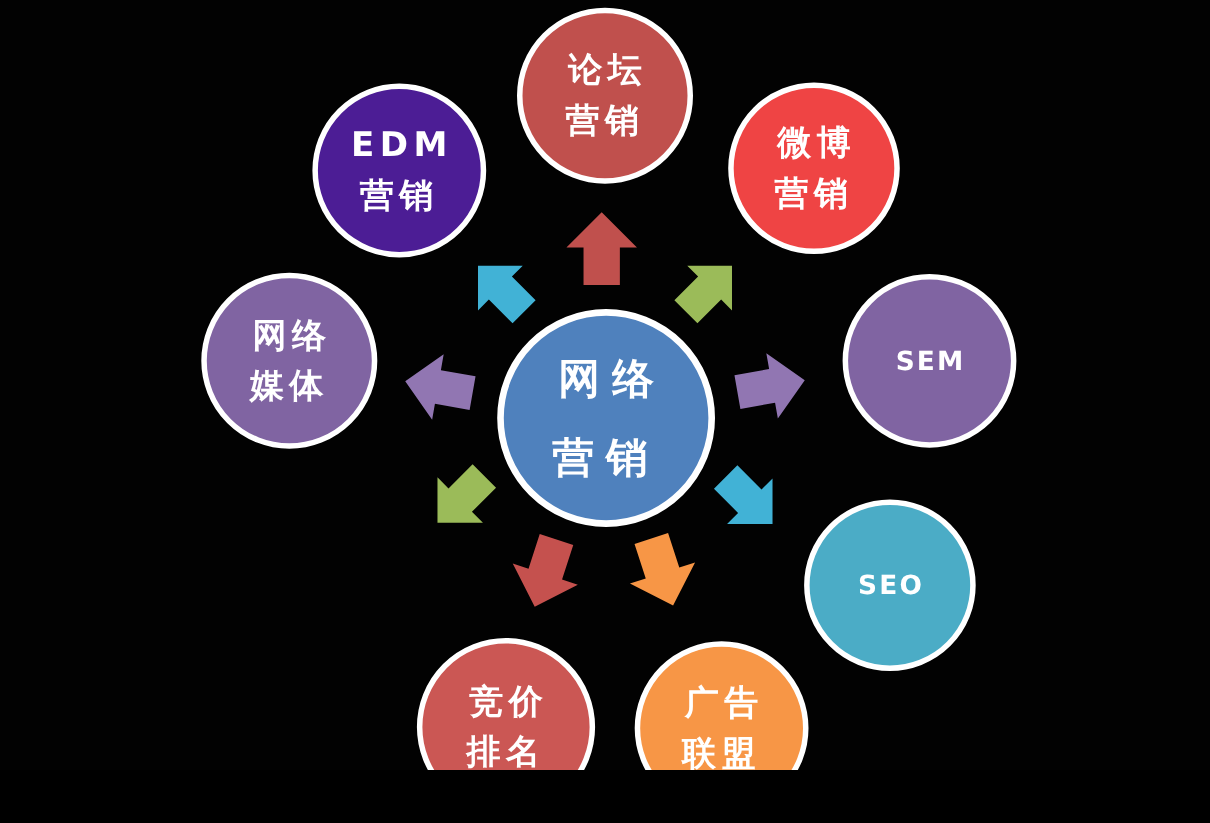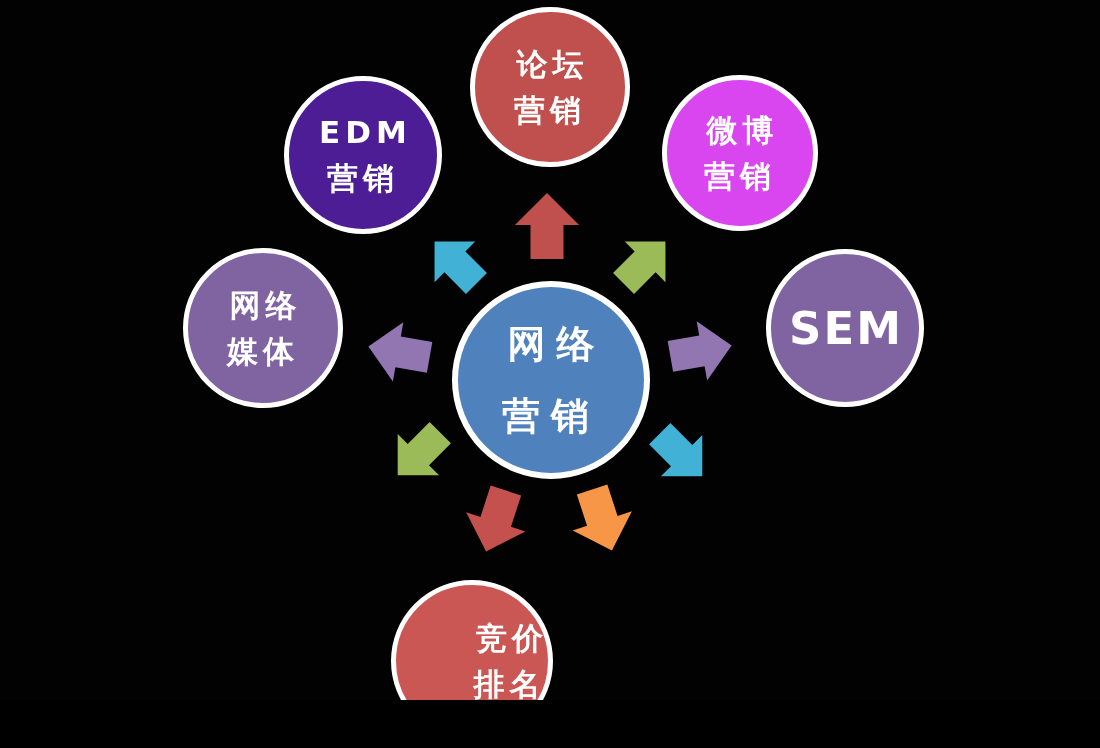--- a/index.html
+++ b/index.html
@@ -28,21 +28,21 @@
   }
   .node-label {
     white-space: pre-line;
     font-weight: bold;
     font-size: 31px;
     line-height: 1.5;
     letter-spacing: 5px;
     text-indent: 5px;
   }
   .node-label.latin-single {
-    font-size: 45px;
+    font-size: 24px;
     letter-spacing: 2px;
     text-indent: 2px;
     line-height: 1;
   }
   .center-node {
     border-width: 6px;
   }
   .center-node .node-label {
     font-size: 38px;
     letter-spacing: 11px;
@@ -85,32 +85,39 @@
   </svg>
   <svg class="arrow" style="left:425px; top:232px; width:61px; height:61px; transform:rotate(315deg);" viewBox="0 0 70 70">
     <polygon points="35,1 68,34 52,34 52,69 18,69 18,34 2,34" style="fill: rgb(65, 178, 214);"></polygon>
   </svg>
 
   <div class="node" style="left: 470px; top: 7px; width: 160px; height: 160px; background-color: rgb(192, 80, 77);">
     <span class="node-label">论坛
 营销</span>
   </div>
 
-  <div class="node" style="left: 662px; top: 75px; width: 156px; height: 156px; background-color: #d946ef;">
+  <div class="node" style="left: 662px; top: 75px; width: 156px; height: 156px; background-color: #ef4444;">
     <span class="node-label">微博
 营销</span>
   </div>
 
   <div class="node" style="left: 766px; top: 249px; width: 158px; height: 158px; background-color: rgb(128, 100, 162);">
     <span class="node-label latin-single">SEM</span>
   </div>
 
+  <div class="node" style="left: 731px; top: 454px; width: 156px; height: 156px; background-color: rgb(75, 172, 198);">
+    <span class="node-label latin-single">SEO</span>
+  </div>
 
+  <div class="node" style="left: 577px; top: 583px; width: 158px; height: 158px; background-color: rgb(247, 150, 70);">
+    <span class="node-label">广告
+联盟</span>
+  </div>
 
-  <div class="node" style="left: 391px; top: 580px; width: 162px; height: 162px; background-color: rgb(203, 87, 84); justify-content: flex-end;">
+  <div class="node" style="left: 379px; top: 580px; width: 162px; height: 162px; background-color: rgb(203, 87, 84);">
     <span class="node-label">竞价
 排名</span>
   </div>
 
 
   <div class="node" style="left: 183px; top: 248px; width: 160px; height: 160px; background-color: rgb(128, 100, 162);">
     <span class="node-label">网络
 媒体</span>
   </div>
 

